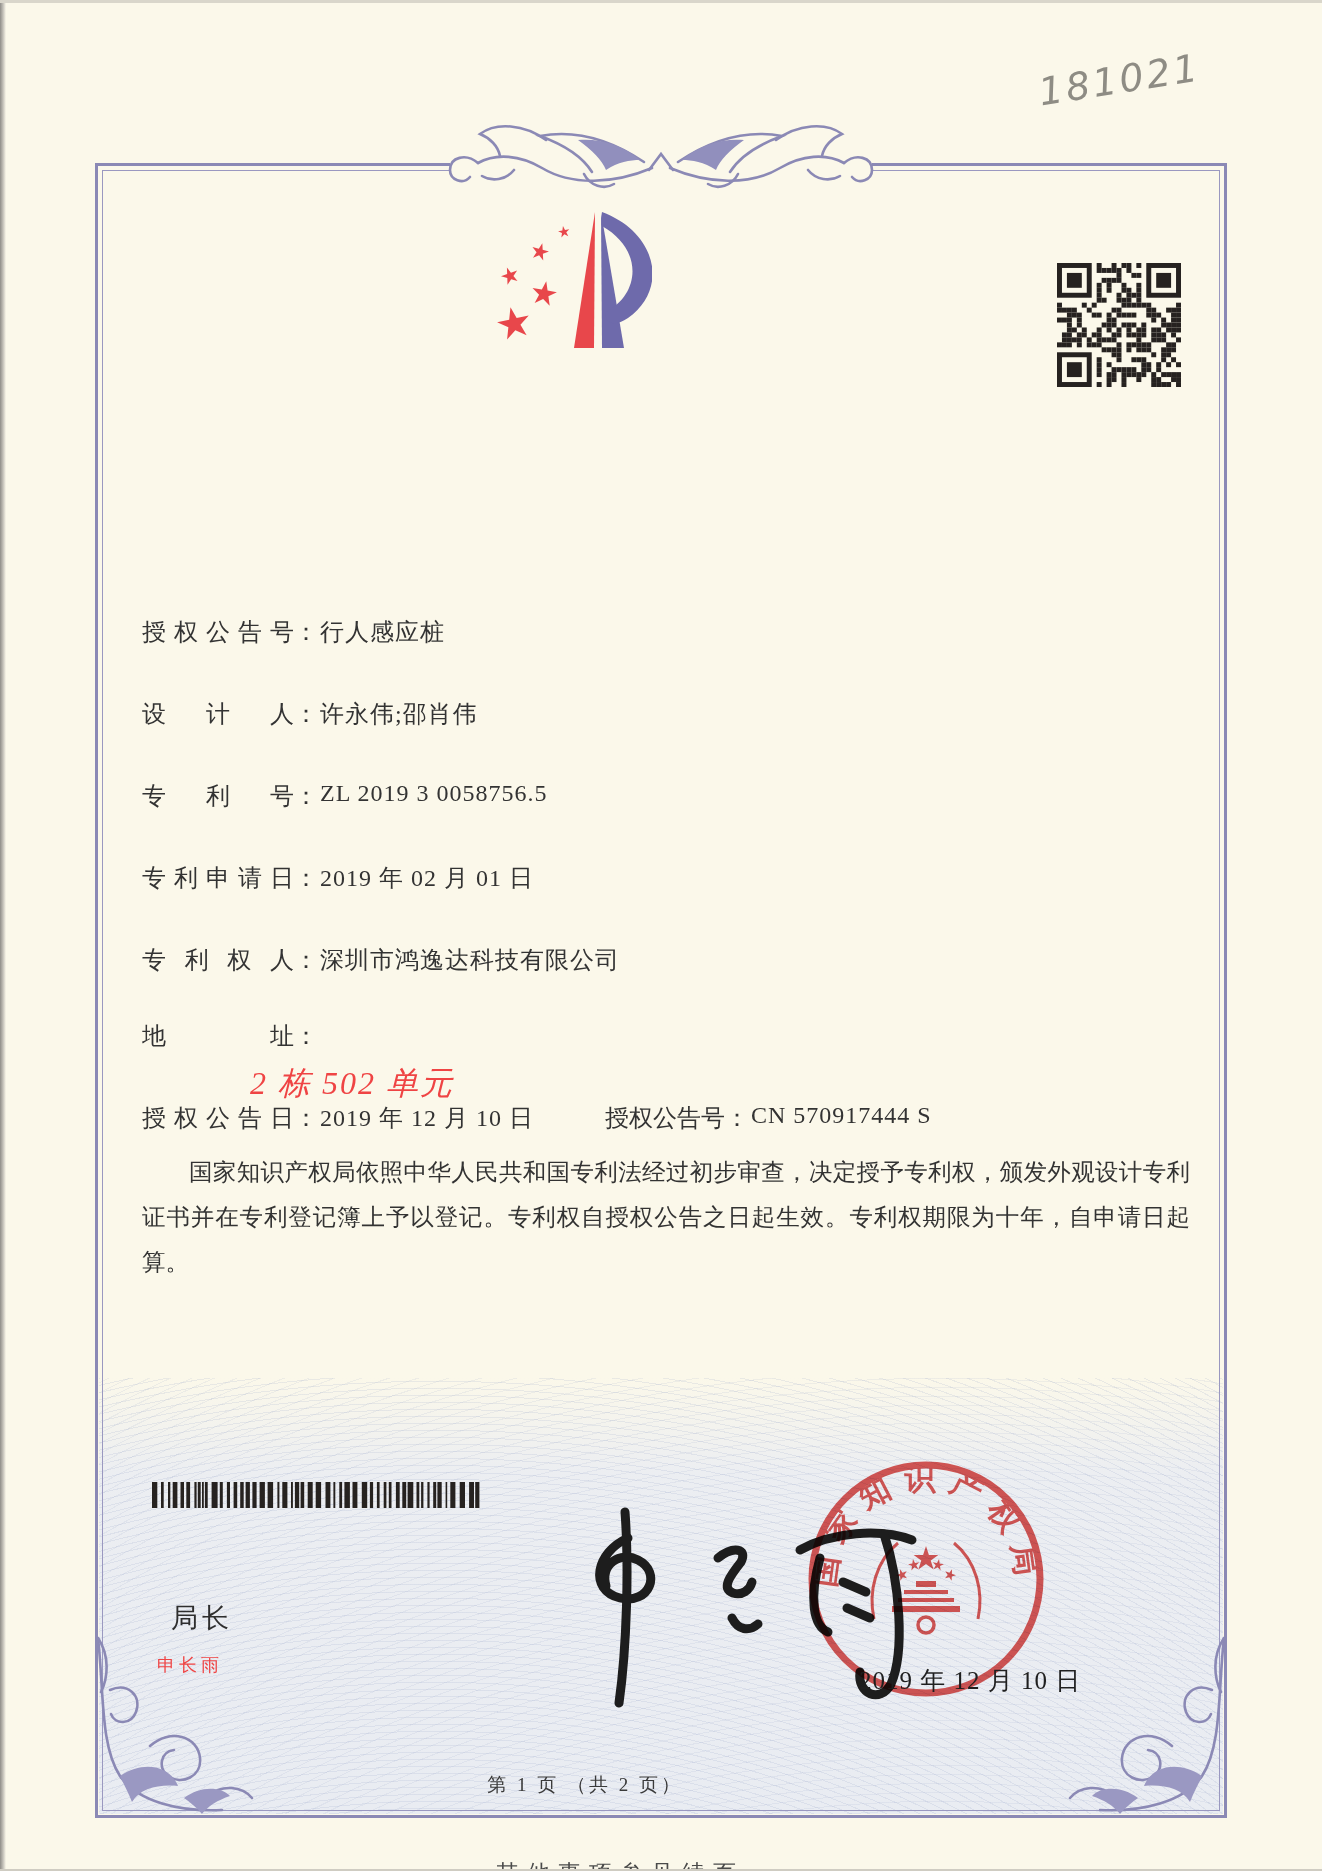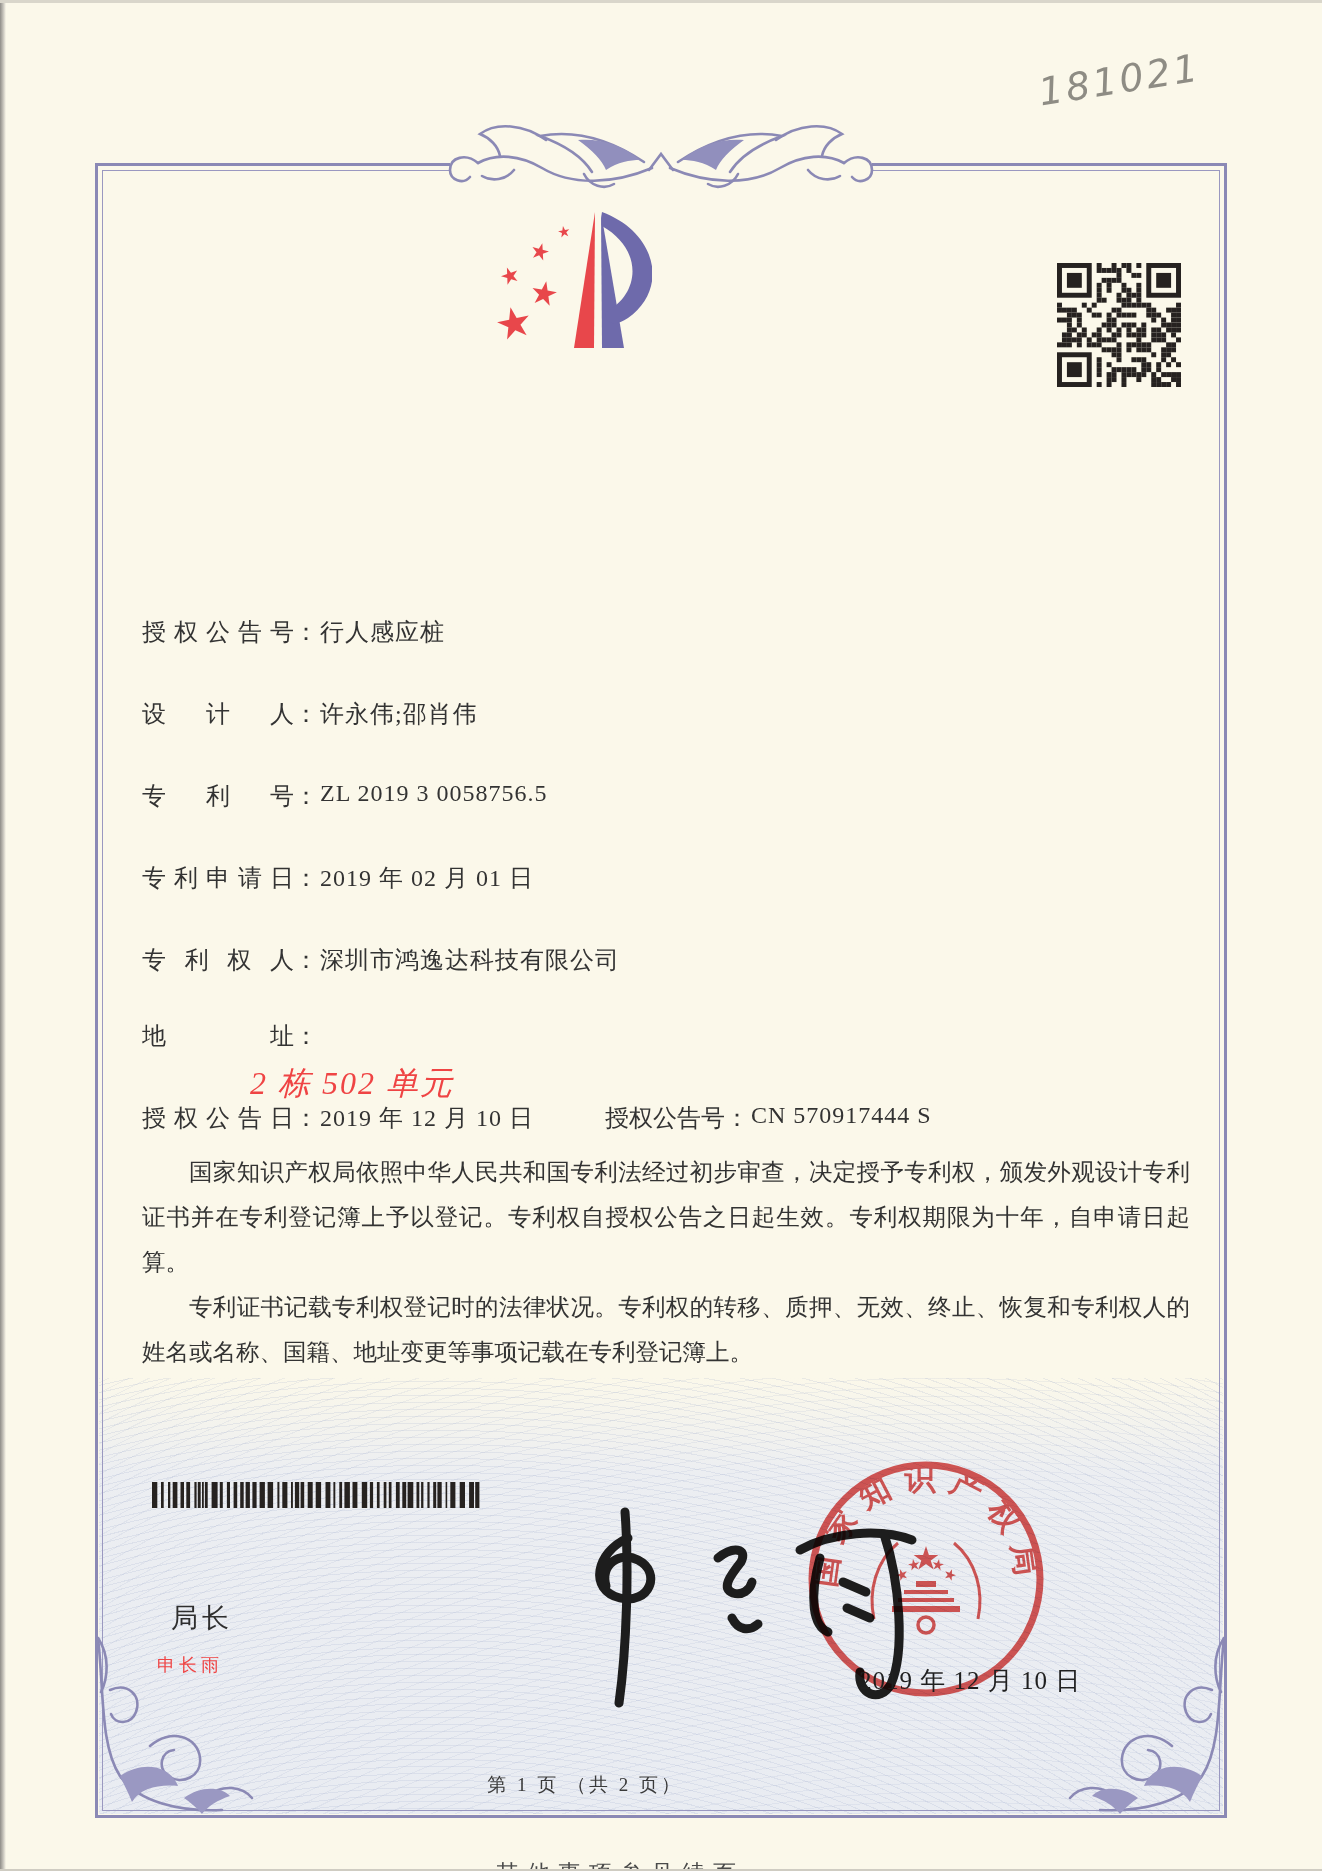--- a/index.html
+++ b/index.html
@@ -439,21 +439,20 @@
       <span class="val">2019 年 12 月 10 日</span>
     <span class="pair2">
       <span>授权公告号</span>
         <span class="col">：</span>
         <span class="val">CN 570917444 S</span>
     </span>
   </div>
 
   <div class="body-text">
     <p>国家知识产权局依照中华人民共和国专利法经过初步审查，决定授予专利权，颁发外观设计专利证书并在专利登记簿上予以登记。专利权自授权公告之日起生效。专利权期限为十年，自申请日起算。</p>
-    <p>专利证书记载专利权登记时的法律状况。专利权的转移、质押、无效、终止、恢复和专利权人的姓名或名称、国籍、地址变更等事项记载在专利登记簿上。</p>
   </div>
 
   <div class="barcode-wrap">
     <svg id="bc" width="330" height="26" viewBox="0 0 330 26">
         <rect x="0.0" y="0" width="5.3" height="26" fill="#262220"></rect>
         <rect x="9.0" y="0" width="2.7" height="26" fill="#262220"></rect>
         <rect x="16.0" y="0" width="2.3" height="26" fill="#262220"></rect>
         <rect x="20.7" y="0" width="4.7" height="26" fill="#262220"></rect>
         <rect x="28.5" y="0" width="3.5" height="26" fill="#262220"></rect>
         <rect x="34.3" y="0" width="3.8" height="26" fill="#262220"></rect>

